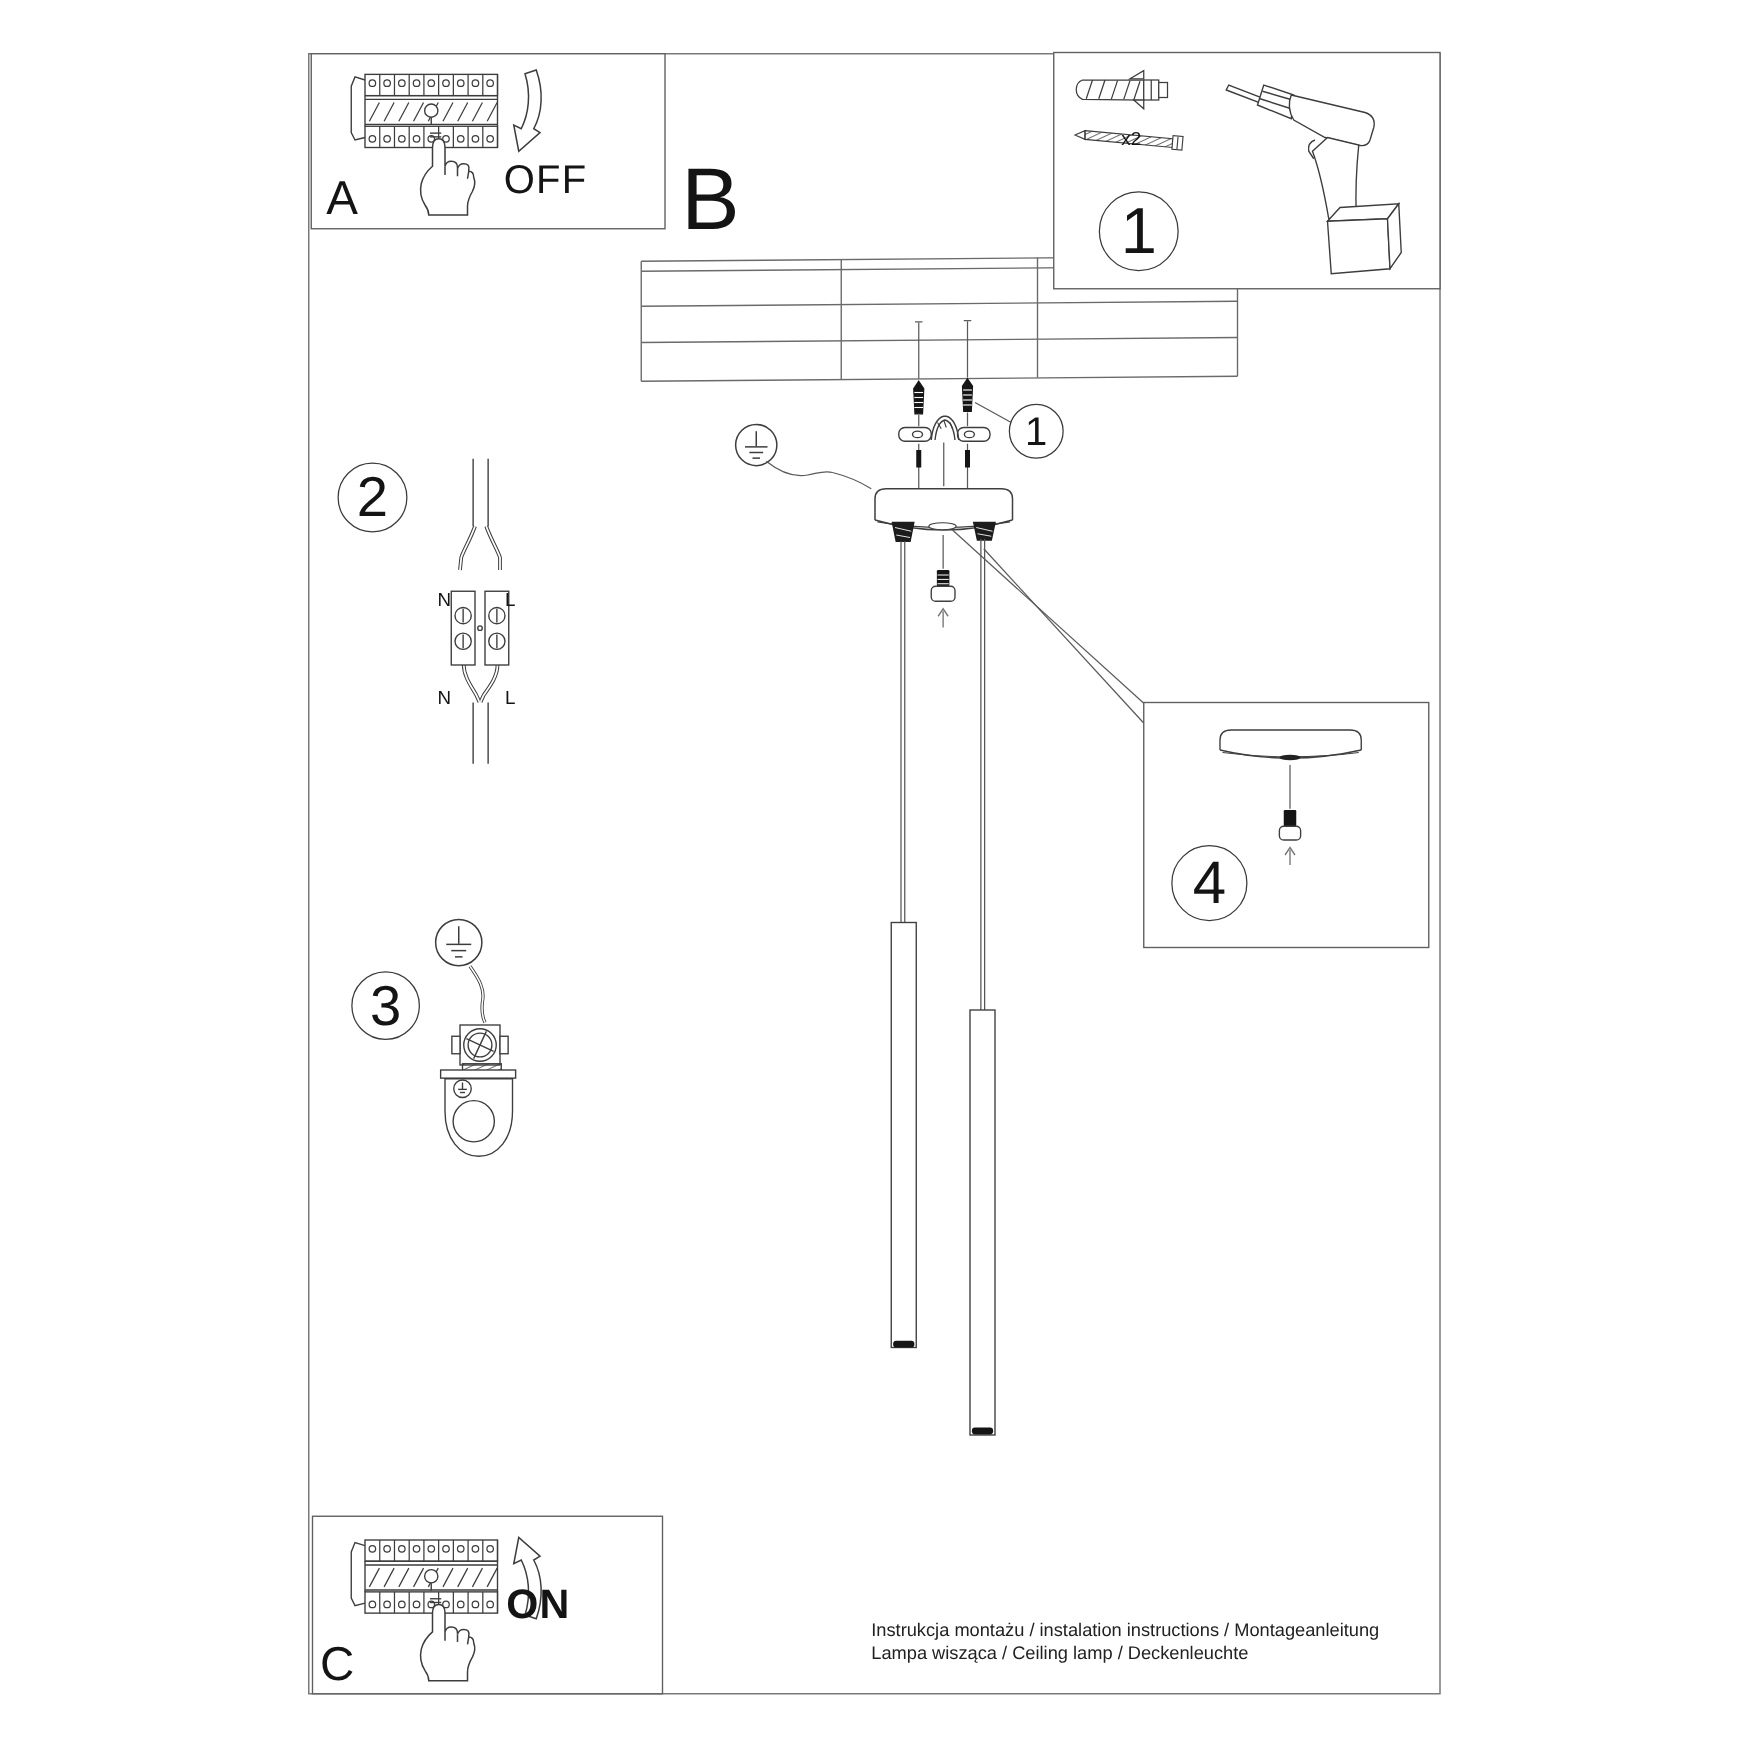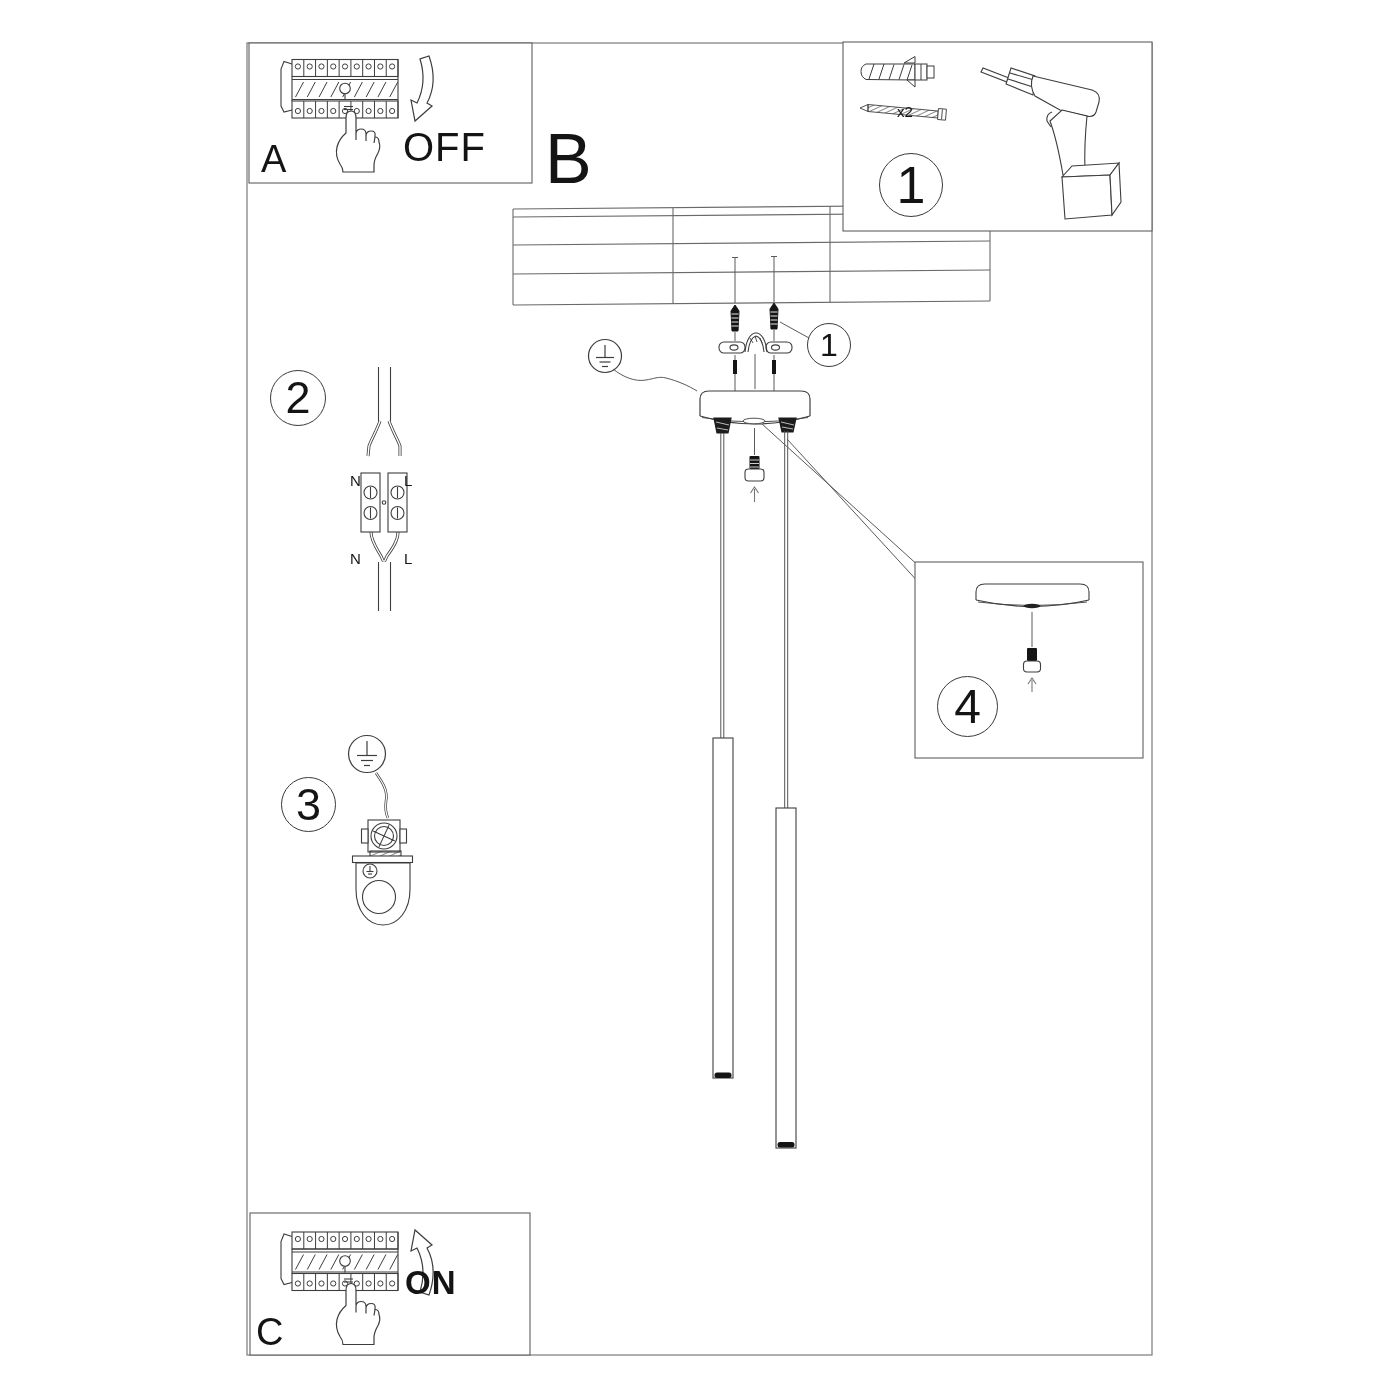--- a/index.html
+++ b/index.html
@@ -344,21 +344,21 @@
       <path d="M1062,110 L1087,116 Q1084,145 1085,172 L1063,175 Q1057,140 1050,121 Z"></path>
       <path d="M1052,112 Q1046,114 1047,121 L1051,127" fill="none"></path>
       <path d="M1062,177 L1072,166 L1119,163 L1110,175 Z"></path>
       <path d="M1062,177 L1110,175 L1112,215 L1065,219 Z"></path>
       <path d="M1110,175 L1119,163 L1121,202 L1112,215 Z"></path>
     </g>
   </g>
 </svg>
 
   <div class="abs big-letter" style="left:261px;top:140px;font-size:38px;">A</div>
-  <div class="abs" style="left:403px;top:127px;font-size:40px;letter-spacing:1px;">OFF</div>
+  <div class="abs" style="left:403px;top:127px;font-size:32px;letter-spacing:1px;">OFF</div>
 
   <div class="abs big-letter" style="left:545px;top:124px;font-size:70px;">B</div>
 
   <div class="abs big-letter" style="left:256px;top:1313px;font-size:38px;">C</div>
   <div class="abs" style="left:405px;top:1266px;font-size:33px;letter-spacing:1px;font-weight:bold;">ON</div>
 
   <div class="circle-num" style="left:879px;top:153px;width:62px;height:62px;font-size:52px;">
     <span>1</span>
   </div>
   <div class="abs small-lbl" style="left:897px;top:88px;">x2</div>
@@ -376,14 +376,18 @@
   <div class="abs small-lbl" style="left:404px;top:535px;">L</div>
 
   <div class="circle-num" style="left:281px;top:777px;width:53px;height:53px;font-size:45px;">
     <span>3</span>
   </div>
 
   <div class="circle-num" style="left:937px;top:676px;width:59px;height:59px;font-size:48px;">
     <span>4</span>
   </div>
 
+  <div class="footer">
+    <div>Instrukcja montażu / instalation instructions / Montageanleitung</div>
+    <div>Lampa wisząca / Ceiling lamp / Deckenleuchte</div>
+  </div>
 
 </div>
 
 </body></html>

